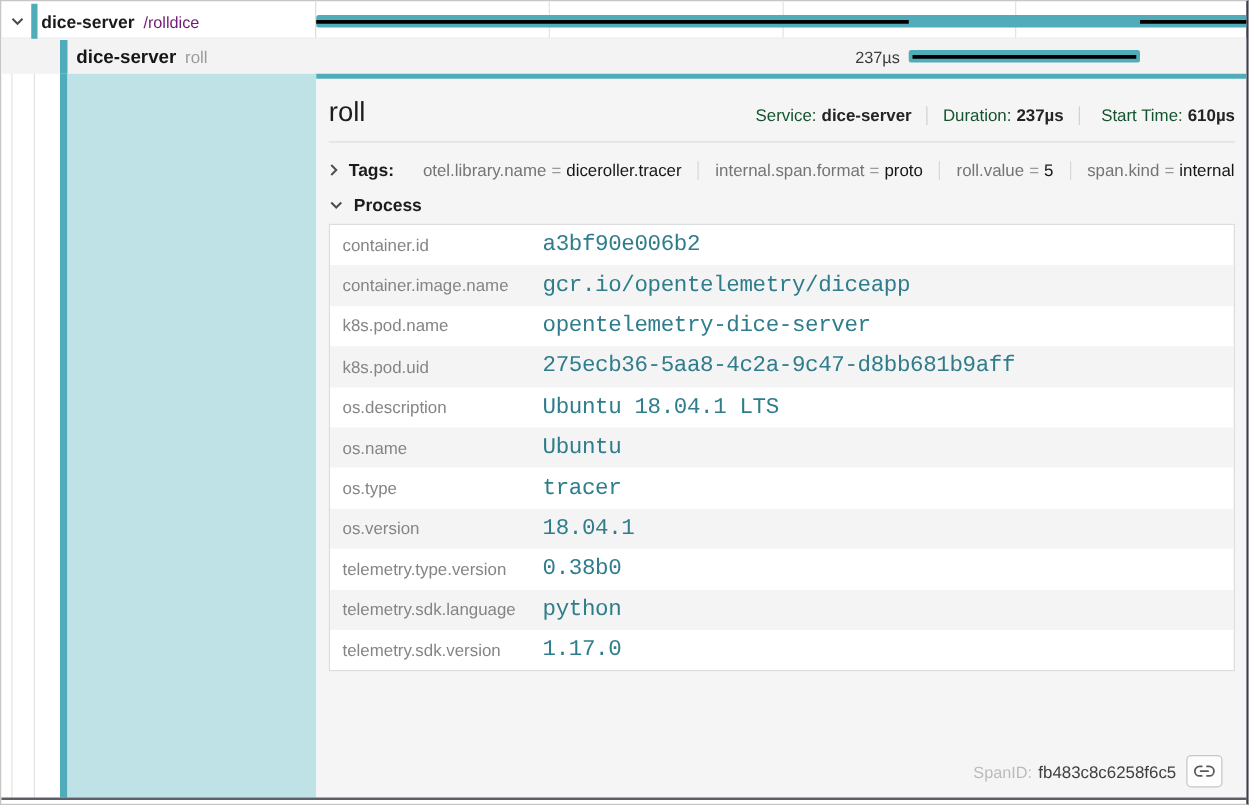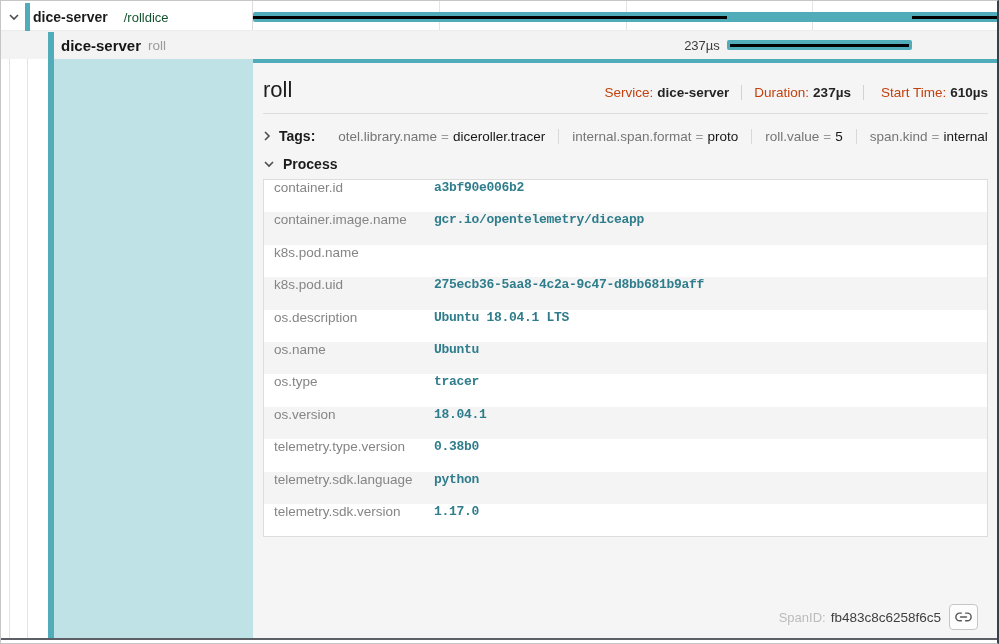--- a/index.html
+++ b/index.html
@@ -16,21 +16,21 @@
   .row-sep { position:absolute; left:0; top:29px; width:997px; height:1px; background:#ececec; }
   .row2-bg { position:absolute; left:0; top:30px; width:997px; height:28px; background:#f3f3f3; }
 
   .span-row { position:absolute; left:0; width:252px; height:28px; display:flex; align-items:center; cursor:pointer; }
   .row1 { top:2px; }
   .row2 { top:30px; }
   .expander { margin-left:7px; display:flex; align-items:center; }
   .svc-bar-1 { position:absolute; left:24px; top:0; width:5px; height:28px; background:var(--accent); }
   .svc-bar-2 { position:absolute; left:47px; top:1px; width:6px; height:27px; background:var(--accent); }
   .svc-1 { margin-left:13px; font-size:14px; font-weight:600; color:#1b1b1b; }
-  .op-1 { margin-left:16px; font-size:13px; color:#14532d; }
+  .op-1 { margin-left:7px; font-size:13px; color:#701a75; }
   .svc-2 { margin-left:60px; font-size:15px; font-weight:600; color:#161616; }
   .op-2 { margin-left:7px; font-size:13.5px; color:#9b9b9b; }
 
   .tl-area { position:absolute; left:252px; width:745px; height:28px; }
   .tl-area.r1 { top:2px; } .tl-area.r2 { top:30px; }
   .span-bar { position:absolute; top:9px; height:10px; background:var(--accent); border-radius:2px; }
   .crit { position:absolute; top:3.5px; height:3px; background:var(--critical); }
   .duration-label { position:absolute; top:7px; font-size:13px; color:#3c3c3c; white-space:nowrap; }
 
   
@@ -41,43 +41,43 @@
   
   .panel {
     position:absolute; left:252px; top:58px; width:745px; height:579px;
     background:#f5f5f5; border-top:4px solid var(--accent);
   }
   .panel-title { position:absolute; left:10px; top:14px; font-size:22px; font-weight:500; color:#1c1c1c; }
   .metrics { position:absolute; right:10px; top:22px; display:flex; align-items:baseline; font-size:13.5px; }
   .metric { padding:0 12px; white-space:nowrap; }
   .metric + .metric { border-left:1px solid #d2d2d2; }
   .metric:last-child { padding-right:0;padding-left:17px; }
-  .m-label { color:#c2410c; }
+  .m-label { color:#14532d; }
   .m-value { color:#242424; font-weight:700; margin-left:4px; }
   .hdr-divider { position:absolute; left:10px; right:10px; top:50px; height:1px; background:#ddd; }
 
   .tags-row { position:absolute; left:10px; right:10px; top:60px; height:26px; display:flex; align-items:center; }
   .sec-label { font-size:14px; font-weight:700; color:#1c1c1c; margin-left:8px; }
   .tag-list { display:flex; align-items:center; margin-left:10px; font-size:13.5px; }
   .tag-item { padding:0 13px; white-space:nowrap; }
   .tag-item + .tag-item { border-left:1px solid #d9d9d9; }
   .tag-key { color:#757575; }
   .tag-eq { color:#9a9a9a; padding:0 4px; }
   .tag-val { color:#161616; }
 
   .process-row { position:absolute; left:10px; top:90px; height:22px; display:flex; align-items:center; }
 
   .proc-table {
     position:absolute; left:10px; right:10px; top:116px;
     background:#fff; border:1px solid #ddd;
   }
-  .proc-row { height:32.4px; display:flex; align-items:flex-start; }
+  .proc-row { height:32.4px; display:flex; align-items:center; }
   .proc-row:nth-child(even) { background:#f4f4f4; }
   .proc-key { width:170px; padding-left:10px; font-size:13.5px; color:#858585; flex:none; }
-  .proc-val { font-family:"Liberation Mono", monospace; font-size:13px; font-weight:700; color:var(--value-color); letter-spacing:-0.3px; }
+  .proc-val { font-family:"Liberation Mono", monospace; font-size:18px; font-weight:400; color:var(--value-color); letter-spacing:-0.3px; }
 
   .panel-footer { position:absolute; right:20px; bottom:8px; display:flex; align-items:center; }
   .spanid-label { font-size:13px; color:#bbb; }
   .spanid-value { font-size:13.5px; color:#404040; margin-left:5px; }
   .link-btn {
     margin-left:8px; width:29px; height:26px; background:#fdfdfd;
     border:1px solid #c6c6c6; border-radius:4px; display:flex;
     align-items:center; justify-content:center; cursor:pointer;
   }
   .bottom-edge { position:absolute; left:0; top:637px; width:997px; height:2px; background:#5c6066; }
@@ -189,20 +189,21 @@
     </div>
 
     <div class="proc-row">
       <span class="proc-key">container.image.name</span>
       <span class="proc-val">gcr.io/opentelemetry/diceapp</span>
     </div>
 
 
     <div class="proc-row">
       <span class="proc-key">k8s.pod.name</span>
+      <span class="proc-val">opentelemetry-dice-server</span>
     </div>
 
     <div class="proc-row">
       <span class="proc-key">k8s.pod.uid</span>
       <span class="proc-val">275ecb36-5aa8-4c2a-9c47-d8bb681b9aff</span>
     </div>
 
     <div class="proc-row">
       <span class="proc-key">os.description</span>
       <span class="proc-val">Ubuntu 18.04.1 LTS</span>

